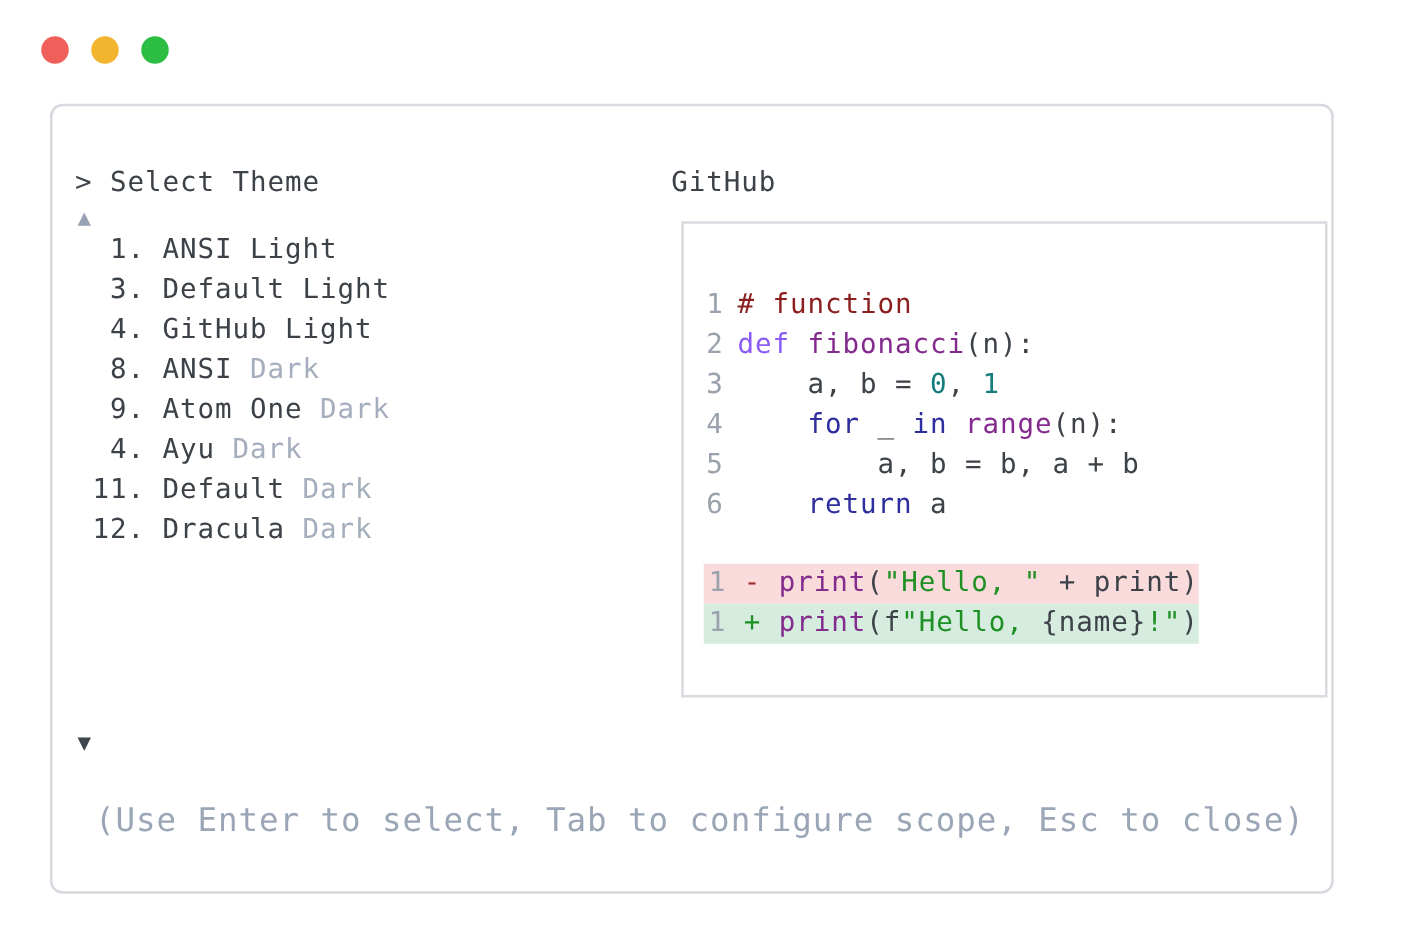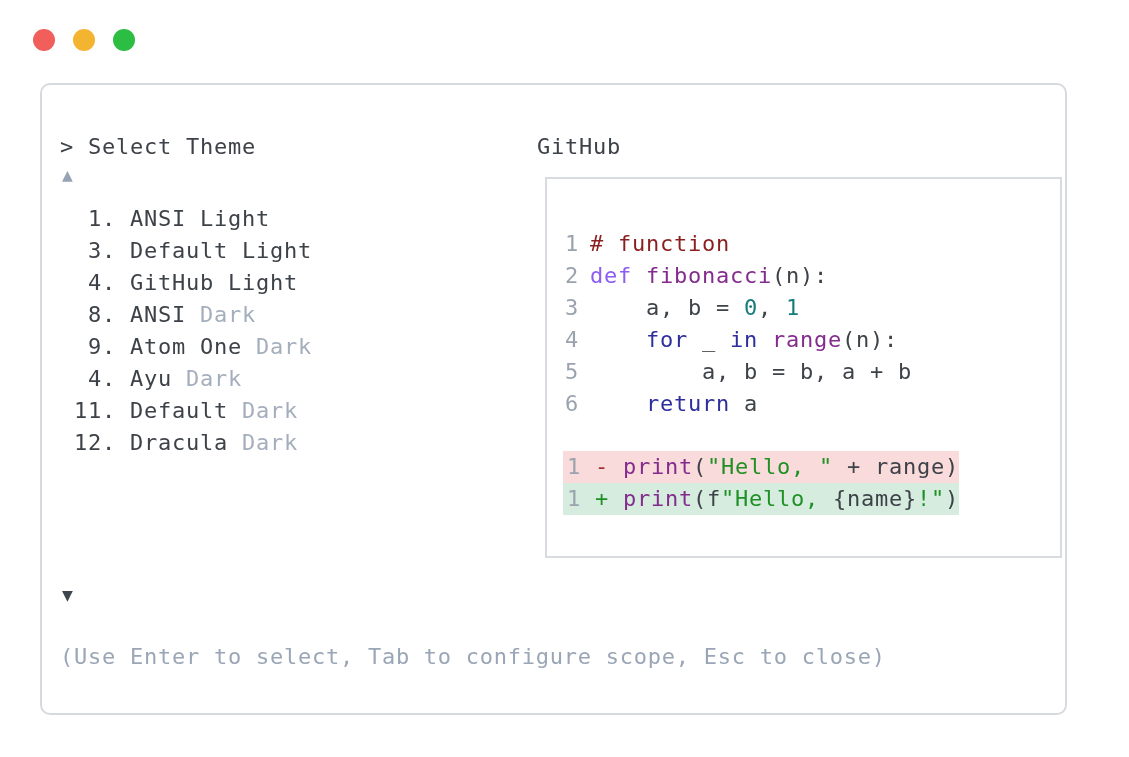--- a/index.html
+++ b/index.html
@@ -7,25 +7,25 @@
          font-family:"DejaVu Sans Mono","Liberation Mono",monospace;letter-spacing:0.75px;}
   .traffic-lights{position:absolute;left:33px;top:29px;display:flex;gap:18px;}
   .light{width:22px;height:22px;border-radius:50%;display:inline-block;}
   .panel{position:absolute;left:40px;top:83px;width:1027px;height:632px;
          border:2px solid #d6dade;border-radius:10px;box-sizing:border-box;background:#fff;}
   .prompt{position:absolute;left:18px;top:50px;font-size:22px;line-height:24px;}
   .preview-label{position:absolute;left:495px;top:50px;font-size:22px;line-height:24px;}
   .scroll{position:absolute;left:20px;font-size:18px;line-height:24px;cursor:pointer;}
   .scroll-up{top:78px;}
   .scroll-down{top:498px;}
-  .theme-list{position:absolute;left:0;top:118px;width:490px;}
+  .theme-list{position:absolute;left:0;top:99px;width:490px;}
   .row{position:relative;height:32px;line-height:32px;font-size:22px;padding-left:18px;white-space:pre;cursor:pointer;}
   .dot{position:absolute;left:15px;top:9px;width:14px;height:14px;border-radius:50%;}
   .num{display:inline-block;width:56px;text-align:right;margin-right:14px;}
-  .hint{position:absolute;left:18px;top:560px;font-size:22px;line-height:24px;white-space:pre;}
+  .hint{position:absolute;left:34px;top:560px;font-size:26px;line-height:24px;white-space:pre;}
   .preview-box{position:absolute;left:503px;top:92px;width:517px;height:381px;
                border:2px solid #d8dbe0;box-sizing:border-box;background:#fff;}
   .code-area{position:absolute;left:0;top:49px;width:100%;}
   .code-line{height:32px;line-height:32px;font-size:22px;display:flex;padding-left:18px;white-space:pre;}
   .ln{display:inline-block;width:14px;margin-right:11px;text-align:right;flex:none;}
   .code{white-space:pre;text-align:right;}
   .diff-area{position:absolute;left:16px;top:272px;width:396px;}
   .diff-line{height:32px;line-height:32px;font-size:22px;padding-left:4px;white-space:pre;}
 </style>
 </head>
@@ -61,19 +61,19 @@
     <div class="preview-box">
       <div class="code-area">
           <div class="code-line"><span class="ln" style="color: rgb(154, 162, 174);">1</span><span class="code"><span style="color: rgb(139, 31, 31);"># function</span></span></div>
           <div class="code-line"><span class="ln" style="color: rgb(154, 162, 174);">2</span><span class="code"><span style="color: #8b5cf6;">def</span><span style="color: rgb(61, 66, 72);"> </span><span style="color: rgb(132, 44, 142);">fibonacci</span><span style="color: rgb(61, 66, 72);">(n):</span></span></div>
           <div class="code-line"><span class="ln" style="color: rgb(154, 162, 174);">3</span><span class="code"><span style="color: rgb(61, 66, 72);">    a, b = </span><span style="color: rgb(21, 124, 124);">0</span><span style="color: rgb(61, 66, 72);">, </span><span style="color: rgb(21, 124, 124);">1</span></span></div>
           <div class="code-line"><span class="ln" style="color: rgb(154, 162, 174);">4</span><span class="code"><span style="color: rgb(61, 66, 72);">    </span><span style="color: rgb(46, 46, 158);">for</span><span style="color: rgb(61, 66, 72);"> _ </span><span style="color: rgb(46, 46, 158);">in</span><span style="color: rgb(61, 66, 72);"> </span><span style="color: rgb(132, 44, 142);">range</span><span style="color: rgb(61, 66, 72);">(n):</span></span></div>
           <div class="code-line"><span class="ln" style="color: rgb(154, 162, 174);">5</span><span class="code"><span style="color: rgb(61, 66, 72);">        a, b = b, a + b</span></span></div>
           <div class="code-line"><span class="ln" style="color: rgb(154, 162, 174);">6</span><span class="code"><span style="color: rgb(61, 66, 72);">    </span><span style="color: rgb(46, 46, 158);">return</span><span style="color: rgb(61, 66, 72);"> a</span></span></div>
         </div>
       <div class="diff-area">
-          <div class="diff-line" style="background: rgb(249, 219, 219);"><span style="color: rgb(154, 162, 174);">1 </span><span style="color: rgb(160, 48, 48);">- </span><span style="color: rgb(132, 44, 142);">print</span><span style="color: rgb(61, 66, 72);">(</span><span style="color: rgb(31, 144, 36);">"Hello, "</span><span style="color: rgb(61, 66, 72);"> + range)</span></div>
+          <div class="diff-line" style="background: rgb(249, 219, 219);"><span style="color: rgb(154, 162, 174);">1 </span><span style="color: rgb(160, 48, 48);">- </span><span style="color: rgb(132, 44, 142);">print</span><span style="color: rgb(61, 66, 72);">(</span><span style="color: rgb(31, 144, 36);">"Hello, "</span><span style="color: rgb(61, 66, 72);"> + print)</span></div>
           <div class="diff-line" style="background: rgb(213, 236, 223);"><span style="color: rgb(154, 162, 174);">1 </span><span style="color: rgb(31, 144, 36);">+ </span><span style="color: rgb(132, 44, 142);">print</span><span style="color: rgb(61, 66, 72);">(f</span><span style="color: rgb(31, 144, 36);">"Hello, </span><span style="color: rgb(61, 66, 72);">{name}</span><span style="color: rgb(31, 144, 36);">!"</span><span style="color: rgb(61, 66, 72);">)</span></div>
         </div>
     </div>
   </div>
 
 </div>
 
 </body></html>

